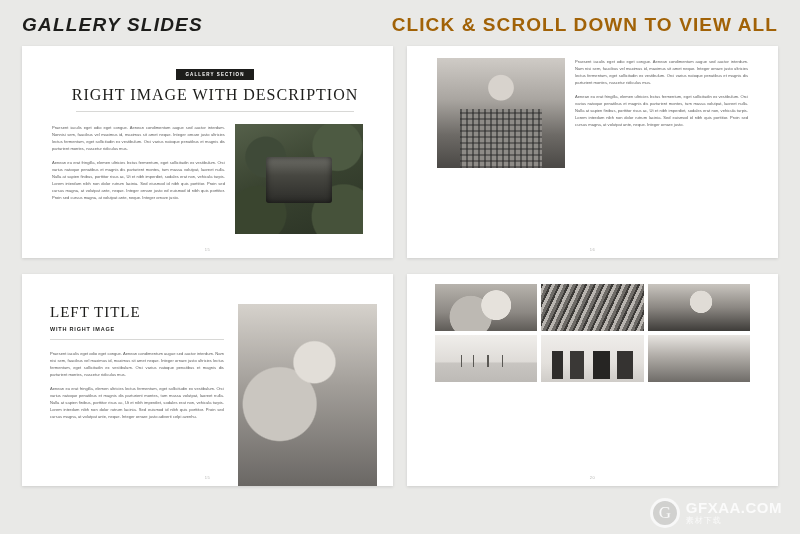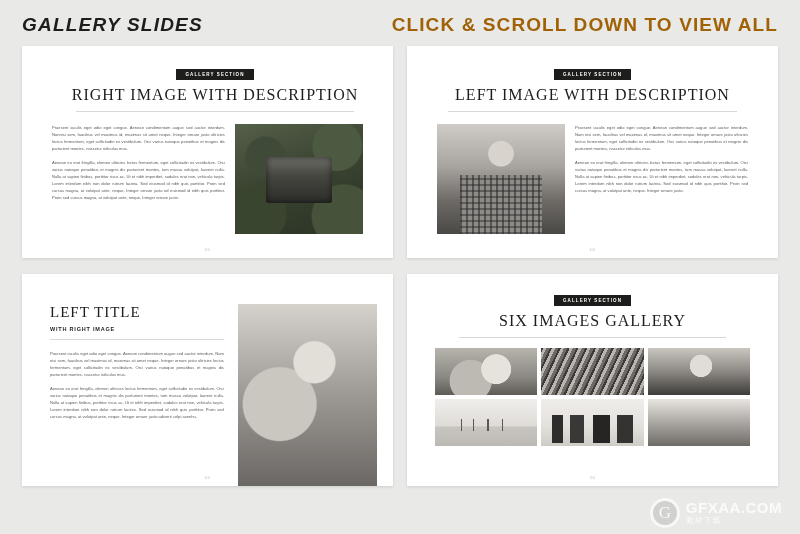--- a/index.html
+++ b/index.html
@@ -285,25 +285,20 @@
         <p>Aenean eu erat fringilla, elemen ultricies lectus fermentum, eget sollicitudin ex vestibulum. Orci varius natoque penatibus et magnis dis parturient montes, tum massa volutpat, laoreet nulla. Nulla at sapien finibus, porttitor risus ac, Ut et nibh imperdiet, sodales erat non, vehicula turpis. Lorem interdum nibh non dolor rutrum lacinia. Sed eiusmod id nibh quis porttitor. Proin sed cursus magna, at volutpat ante, neque. Integer ornare justo ed euismod id nibh quis porttitor. Proin sed cursus magna, at volutpat ante, neque. Integer ornare justo.</p>
       </div>
       <div class="img-col">
         <div class="photo ph-camera"></div>
       </div>
     </div>
     <div class="page-num">15</div>
   </div>
 
   <div class="slide s2">
-    <div class="top">
-      <span class="tag">GALLERY SECTION</span>
-      <div class="slide-title">LEFT IMAGE WITH DESCRIPTION</div>
-      <div class="rule"></div>
-    </div>
     <div class="content">
       <div class="img-col">
         <div class="photo ph-woman-plaid"></div>
       </div>
       <div class="body-col">
         <p>Praesent iaculis eget odio eget congue. Aenean condimentum augue sed auctor interdum. Nam nisi sem, faucibus vel maximus id, maximus sit amet neque. Integer ornare justo ultricies lectus fermentum, eget sollicitudin ex vestibulum. Orci varius natoque penatibus et magnis dis parturient montes, nascetur ridiculus mus.</p>
         <p>Aenean eu erat fringilla, elemen ultricies lectus fermentum, eget sollicitudin ex vestibulum. Orci varius natoque penatibus et magnis dis parturient montes, tum massa volutpat, laoreet nulla. Nulla at sapien finibus, porttitor risus ac, Ut et nibh imperdiet, sodales erat non, vehicula turpis. Lorem interdum nibh non dolor rutrum lacinia. Sed euismod id nibh quis porttitor. Proin sed cursus magna, at volutpat ante, neque. Integer ornare justo.</p>
       </div>
     </div>
     <div class="page-num">16</div>
@@ -321,25 +316,20 @@
         </div>
       </div>
       <div class="right">
         <div class="photo ph-woman-smile"></div>
       </div>
     </div>
     <div class="page-num">15</div>
   </div>
 
   <div class="slide s4">
-    <div class="top">
-      <span class="tag">GALLERY SECTION</span>
-      <div class="slide-title">SIX IMAGES GALLERY</div>
-      <div class="rule"></div>
-    </div>
     <div class="gallery">
       <div class="photo ph-dog"></div>
       <div class="photo ph-rope"></div>
       <div class="photo ph-man"></div>
       <div class="photo ph-boats"></div>
       <div class="photo ph-houses"></div>
       <div class="photo ph-bw-portrait"></div>
     </div>
     <div class="page-num">20</div>
   </div>

